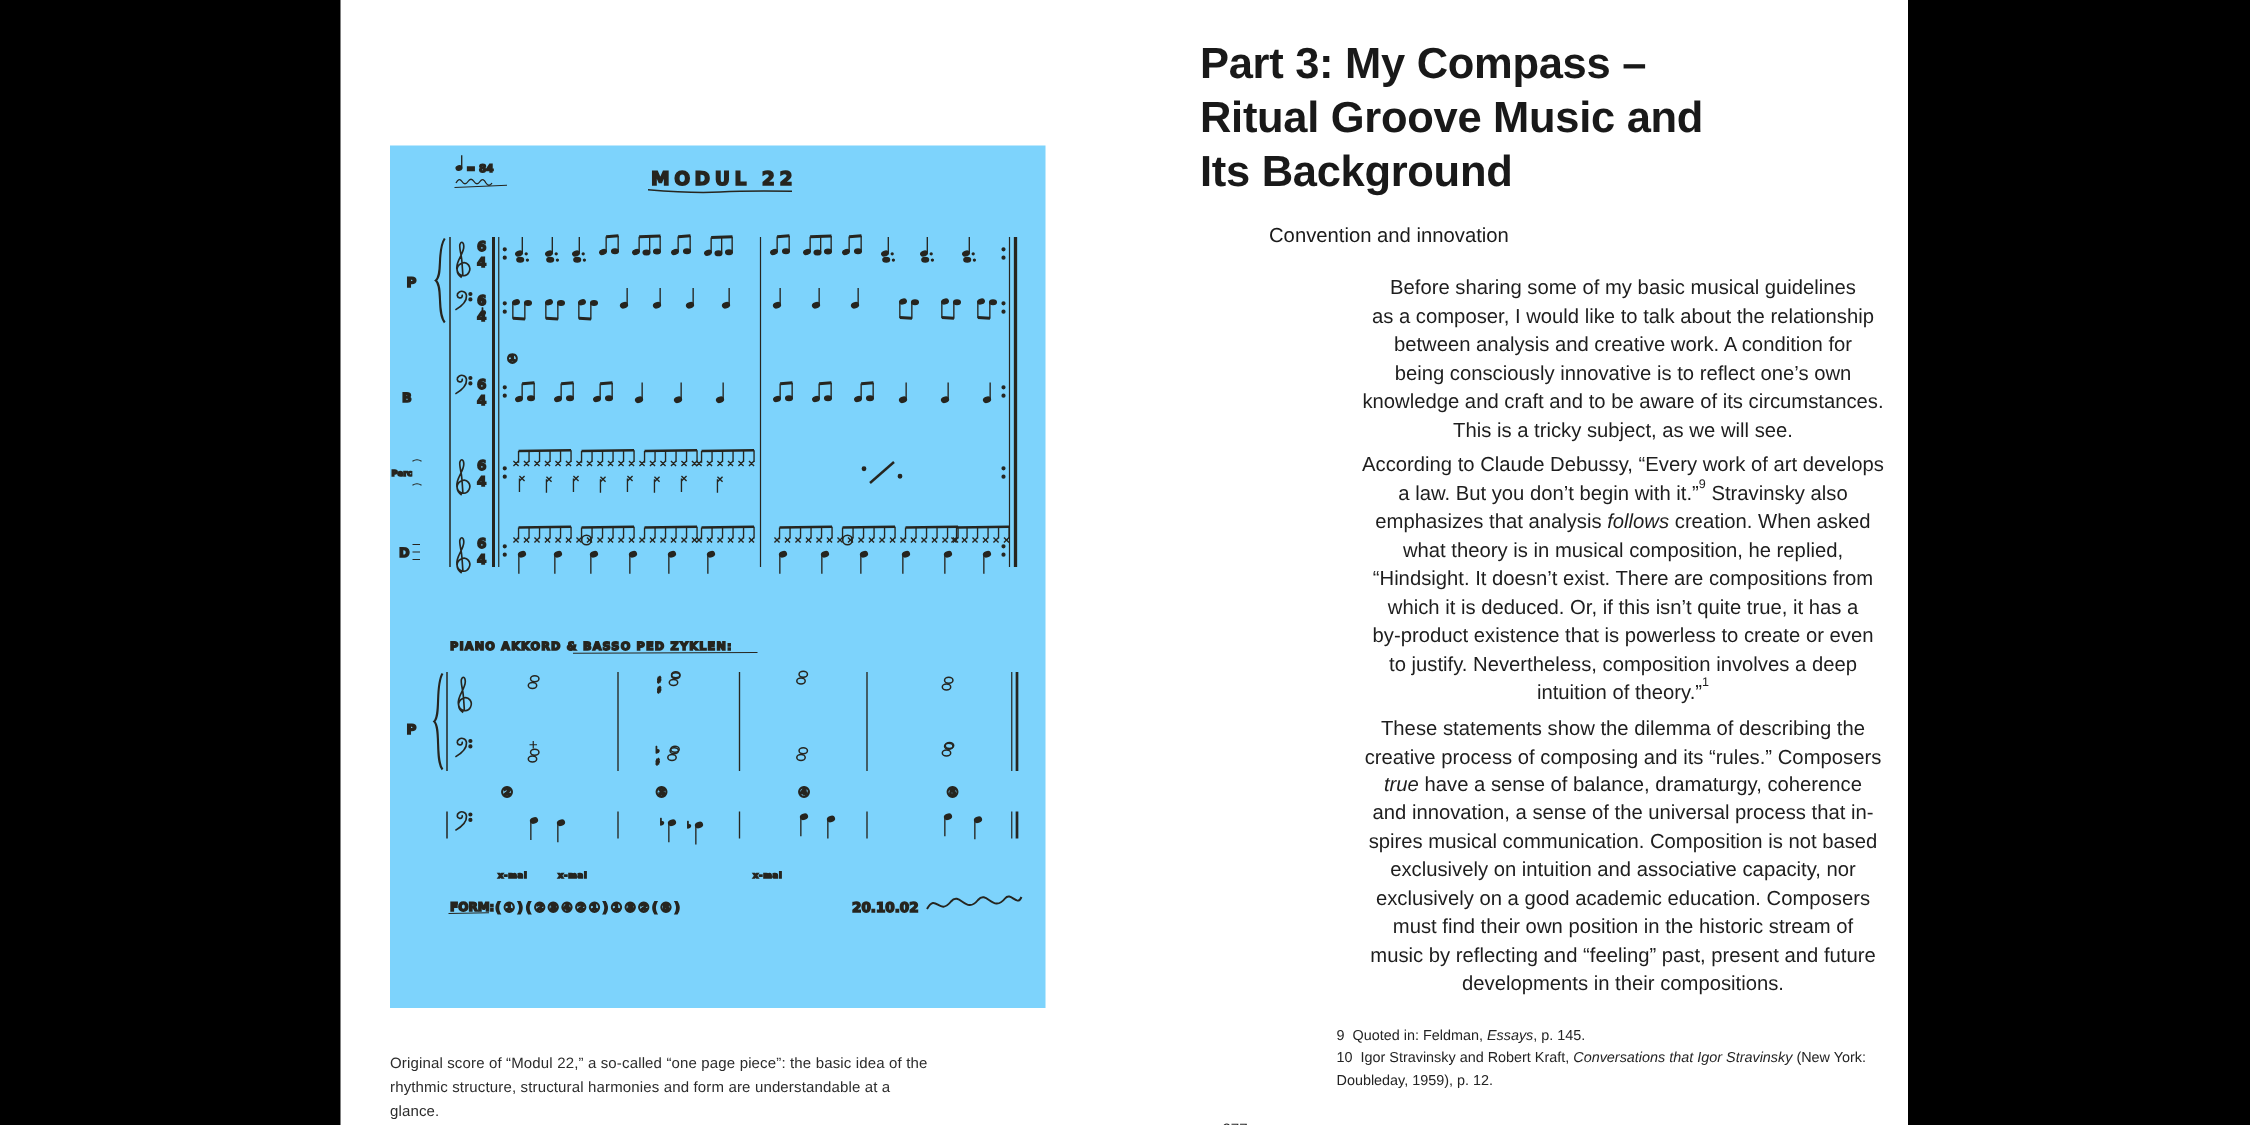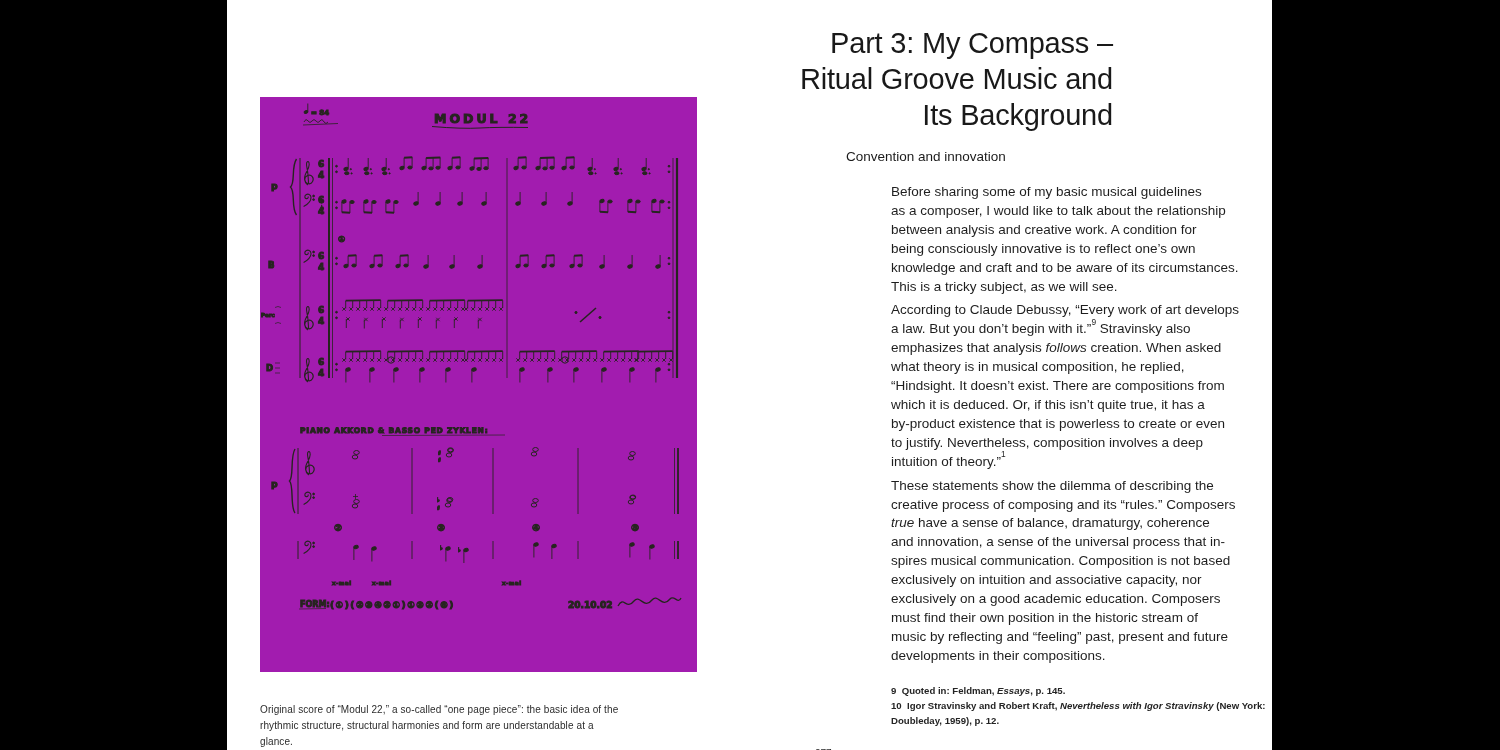--- a/index.html
+++ b/index.html
@@ -1,32 +1,32 @@
 <!DOCTYPE html>
 <html><head>
 <meta charset="utf-8">
 <style>
   html,body{margin:0;padding:0;}
   body{width:1500px;height:750px;background:#000;position:relative;overflow:hidden;
        font-family:"Liberation Sans",sans-serif;}
   .spread{position:absolute;left:227px;top:0;width:1045px;height:750px;background:#ffffff;}
   
-  .score-figure{position:absolute;left:33px;top:97px;width:437px;height:575px;background:#a21caf;}
+  .score-figure{position:absolute;left:33px;top:97px;width:437px;height:575px;background:#7dd3fc;}
   .score-figure svg{display:block;}
   .caption{position:absolute;left:33px;top:692px;width:360px;font-size:10px;line-height:16px;
            color:#2c2c2c;white-space:pre-line;letter-spacing:0.1px;}
   
   .chapter-title{position:absolute;left:573px;top:25px;margin:0;font-size:29px;line-height:36px;
-           font-weight:400;color:#191919;white-space:pre-line;letter-spacing:-0.2px;text-align:right;}
+           font-weight:700;color:#191919;white-space:pre-line;letter-spacing:-0.2px;}
   .subhead{position:absolute;left:619px;top:149px;font-size:13.5px;color:#1b1b1b;text-align:center;}
   .body-col{position:absolute;left:664px;top:183px;width:382px;font-size:13.5px;line-height:18.9px;
            color:#1e1e1e;}
-  .body-col p{margin:0 0 5px 0;white-space:pre-line;}
+  .body-col p{margin:0 0 5px 0;white-space:pre-line;text-align:center;}
   .footnotes{position:absolute;left:664px;top:683px;width:382px;font-size:9.6px;line-height:15.2px;
-           color:#242424;white-space:pre-line;font-weight:bold;}
+           color:#242424;white-space:pre-line;}
   .pagenum{position:absolute;left:576px;top:748px;font-size:10px;color:#2a2a2a;margin-left:12px;}
   sup{font-size:0.62em;line-height:0;position:relative;top:-0.4em;}
   
   .sv text{font-family:"DejaVu Sans",sans-serif;font-weight:bold;fill:#26251f;}
   .sv .ink{stroke:#26251f;}
 </style>
 </head>
 <body>
 
 <div class="spread">
@@ -363,18 +363,18 @@
 <i>true</i> have a sense of balance, dramaturgy, coherence
 and innovation, a sense of the universal process that in-
 spires musical communication. Composition is not based
 exclusively on intuition and associative capacity, nor
 exclusively on a good academic education. Composers
 must find their own position in the historic stream of
 music by reflecting and “feeling” past, present and future
 developments in their compositions.</p>
     </div>
     <div class="footnotes">9&nbsp;&nbsp;Quoted in: Feldman, <i>Essays</i>, p. 145.
-10&nbsp;&nbsp;Igor Stravinsky and Robert Kraft, <i>Nevertheless with Igor Stravinsky</i> (New York:
+10&nbsp;&nbsp;Igor Stravinsky and Robert Kraft, <i>Conversations that Igor Stravinsky</i> (New York:
 Doubleday, 1959), p. 12.</div>
     <div class="pagenum">277</div>
   </div>
 
 </div>
 
 </body></html>

